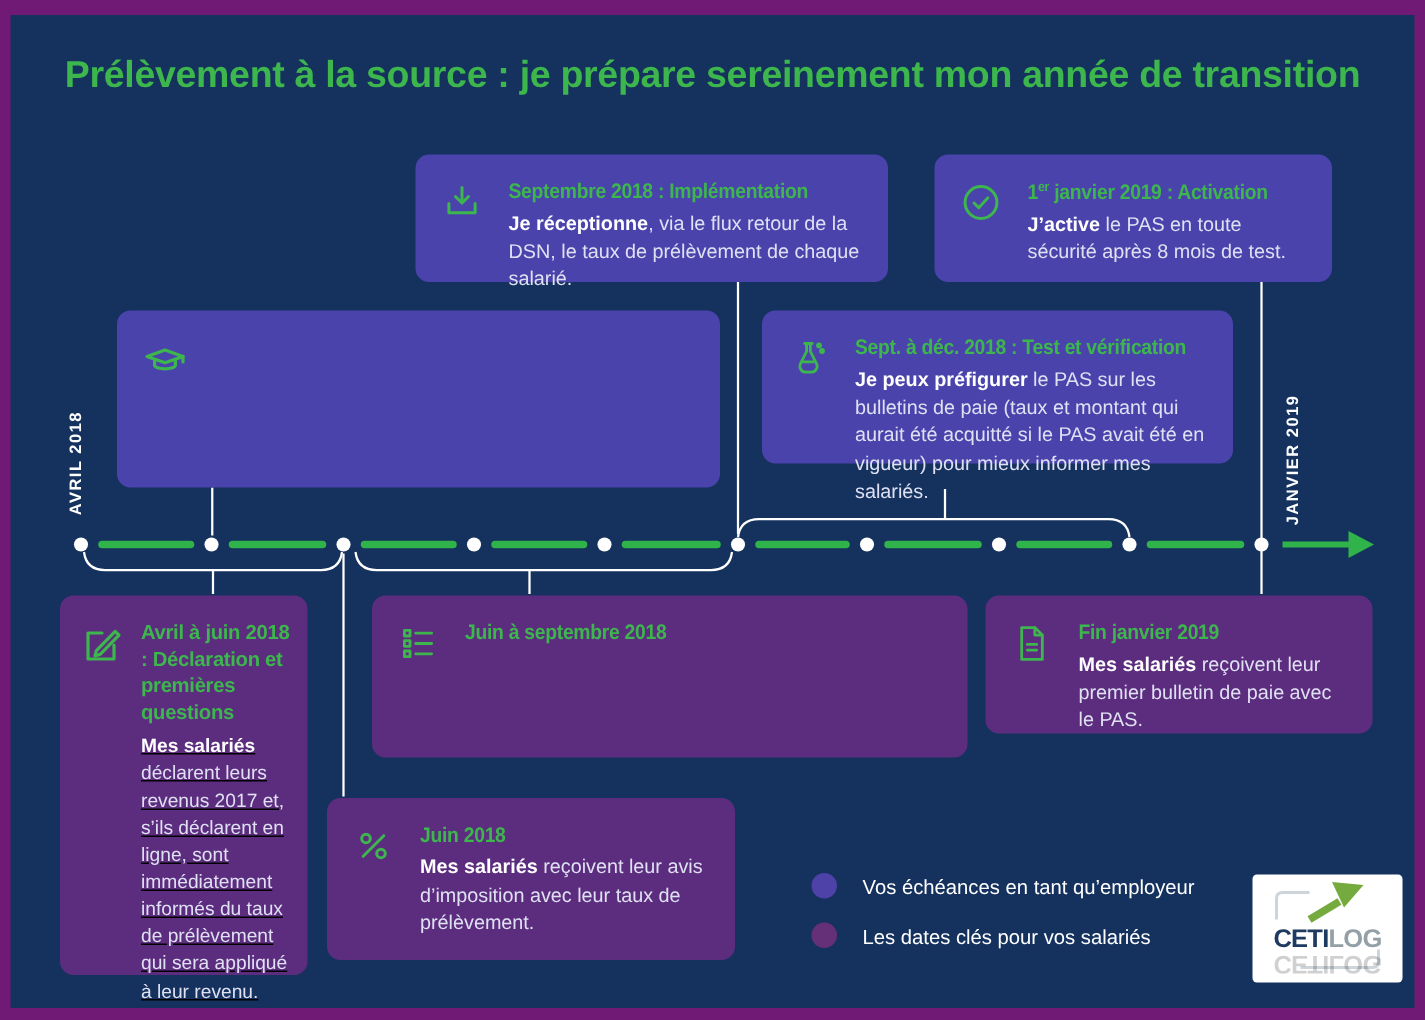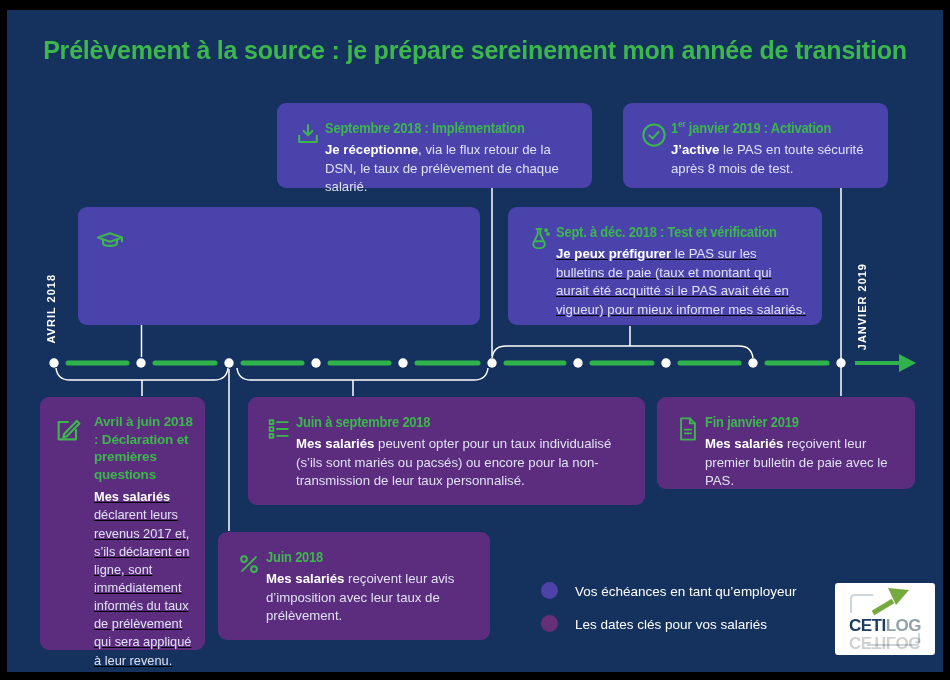--- a/index.html
+++ b/index.html
@@ -1,25 +1,25 @@
 <!DOCTYPE html>
 <html><head>
 <meta charset="utf-8">
 <style>
   html,body{margin:0;padding:0;background:#ffffff;}
-  .frame{position:relative;width:950px;height:680px;background:#000000;overflow:hidden;
+  .frame{position:relative;width:950px;height:680px;background:#701a75;overflow:hidden;
          font-family:"Liberation Sans", sans-serif;}
   .canvas{position:absolute;left:7px;top:10px;right:7px;bottom:8px;background:#15325e;}
 
   .title{position:absolute;left:0;right:0;top:36px;text-align:center;color:#3cb64d;
          font-size:25px;font-weight:600;letter-spacing:-0.2px;}
 
   .tl-svg{position:absolute;left:0;top:0;pointer-events:none;}
 
-  .card{position:absolute;border-radius:9px;display:flex;padding:16px 16px 14px 16px;
+  .card{position:absolute;border-radius:9px;display:flex;gap:14px;padding:16px 16px 14px 16px;
         box-sizing:border-box;}
   .card.indigo{background:#4a43ac;}
   .card.plum{background:#5c2d7e;}
   .card .icon{flex:none;width:32px;padding-top:1px;}
   .card .content{flex:1;min-width:0;}
   .card-title{display:inline-block;color:#3cb64d;font-weight:700;font-size:14px;
               letter-spacing:-0.2px;white-space:nowrap;transform:scaleX(.92);
               transform-origin:0 50%;margin-bottom:5px;}
   .card-title sup{font-size:9px;}
   .card-body{color:#dfe1f3;font-size:13.2px;line-height:1.42;}
@@ -123,21 +123,21 @@
         <circle cx="12" cy="12" r="8.5"></circle>
         <path d="M8.3 12.3 l2.5 2.5 4.9-5.3"></path>
       </svg>
     </div>
     <div class="content">
       <span class="card-title"><span>1</span><sup>er</sup><span> janvier 2019 : Activation</span></span>
       <div class="card-body"><b>J’active</b><span> le PAS en toute sécurité après 8 mois de test.</span></div>
     </div>
   </div>
 
-  <div class="card indigo" style="left:508px;top:207px;width:314px;height:118px;text-decoration:underline;">
+  <div class="card indigo" style="left:508px;top:207px;width:314px;height:102px;">
     <div class="icon">
       <svg width="30" height="30" viewBox="0 0 24 24" fill="none" stroke="#3cb64d" stroke-width="1.5" stroke-linecap="round" stroke-linejoin="round">
         <path d="M10 4 h4"></path>
         <path d="M11 4 v4.2 L7.6 15 a3.2 3.2 0 0 0 3 4.3 h2.8 a3.2 3.2 0 0 0 3-4.3 L13 8.2 V4"></path>
         <path d="M9.2 13.8 h5.6"></path>
         <circle cx="17.6" cy="5" r=".8"></circle>
         <circle cx="19.2" cy="8" r=".8"></circle>
       </svg>
     </div>
     <div class="content">
@@ -163,21 +163,20 @@
     <div class="icon">
       <svg width="30" height="30" viewBox="0 0 24 24" fill="none" stroke="#3cb64d" stroke-width="1.5" stroke-linecap="round" stroke-linejoin="round">
         <rect x="4.5" y="5" width="3" height="3"></rect>
         <rect x="4.5" y="10.5" width="3" height="3"></rect>
         <rect x="4.5" y="16" width="3" height="3"></rect>
         <path d="M10.5 6.5 H19 M10.5 12 H19 M10.5 17.5 H19"></path>
       </svg>
     </div>
     <div class="content">
       <span class="card-title">Juin à septembre 2018</span>
-      <div class="card-body"><b>Mes salariés</b><span> peuvent opter pour un taux individualisé (s’ils sont mariés ou pacsés) ou encore pour la non-transmission de leur taux personnalisé.</span></div>
     </div>
   </div>
 
   <div class="card plum" style="left:657px;top:397px;width:258px;height:92px;">
     <div class="icon">
       <svg width="30" height="30" viewBox="0 0 24 24" fill="none" stroke="#3cb64d" stroke-width="1.5" stroke-linecap="round" stroke-linejoin="round">
         <path d="M6.5 3.5 h7 l4 4 v13 h-11 z"></path>
         <path d="M13.5 3.5 v4 h4"></path>
         <path d="M9.5 12.5 h5 M9.5 15.5 h5"></path>
       </svg>

